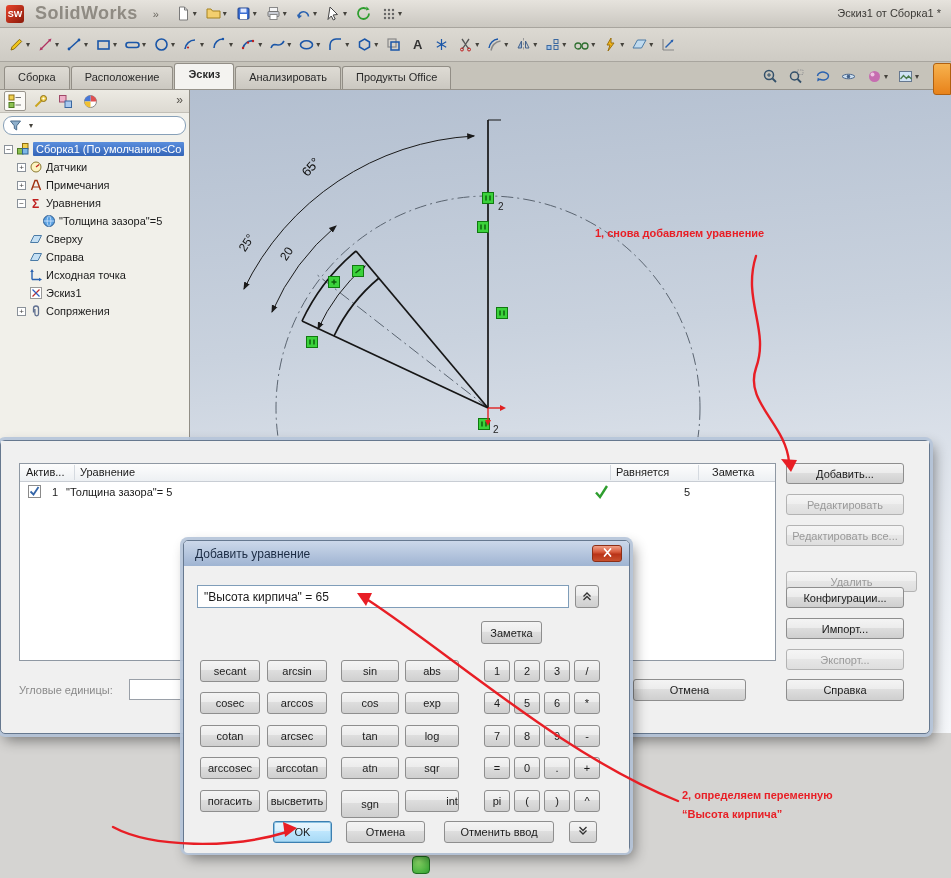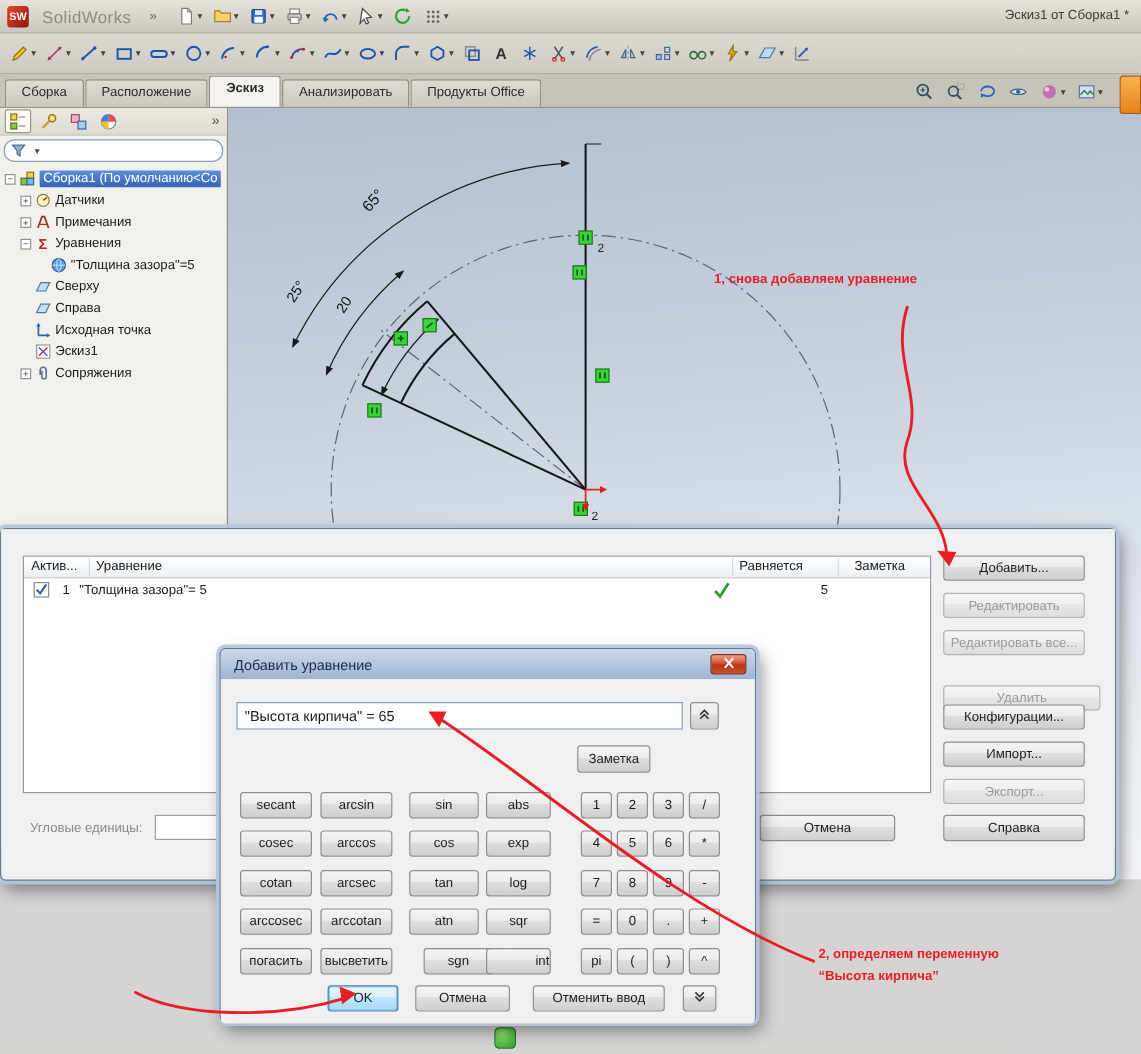--- a/index.html
+++ b/index.html
@@ -4,21 +4,21 @@
 <style>
   *{margin:0;padding:0;box-sizing:border-box}
   html,body{width:951px;height:878px;overflow:hidden}
   body{font-family:"Liberation Sans",sans-serif;font-size:11px;color:#1a1a1a;background:#d5d4d2;position:relative}
   .screen{position:absolute;left:0;top:0;width:951px;height:878px;overflow:hidden}
 
   
   .titlebar{position:absolute;left:0;top:0;width:951px;height:28px;background:linear-gradient(#e6e3dd,#cac7c0);border-bottom:1px solid #a8a59e;display:flex;align-items:center;padding:0 6px;gap:3px}
   .sw-logo{display:flex;align-items:center;gap:11px;margin-right:6px}
   .sw-mark{width:18px;height:18px;background:linear-gradient(135deg,#e8432a,#8a1a0a);border-radius:3px;color:#fff;font-weight:bold;font-size:9px;display:flex;align-items:center;justify-content:center}
-  .sw-name{font-size:14px;font-weight:normal;color:#8f8b83;letter-spacing:.4px}
+  .sw-name{font-size:18px;font-weight:bold;color:#8f8b83;letter-spacing:.4px}
   .chev{color:#6a675f;font-size:11px;padding:0 4px}
   .tb-icons{display:flex;align-items:center;gap:2px}
   .tb-btn{display:inline-flex;align-items:center;height:24px;padding:0 2px;border:1px solid transparent;border-radius:2px}
   .caret{font-size:8px;color:#44423c;margin-left:1px}
   .doc-title{position:absolute;right:10px;top:7px;font-size:11px;color:#3c3a36}
 
   
   .toolbar{position:absolute;left:0;top:28px;width:951px;height:34px;background:linear-gradient(#dcd9d2,#cecbc4);border-bottom:1px solid #a8a59e;display:flex;align-items:center;padding:0 5px;gap:1px}
   .tk-btn{display:inline-flex;align-items:center;height:28px;padding:0 3px;border-radius:2px}
 
@@ -75,21 +75,21 @@
 
   
   .eq-dialog{left:0;top:440px;width:930px;height:294px;z-index:10}
   .eq-dialog .dlg-body{height:268px}
   .eq-table{position:absolute;left:18px;top:22px;width:757px;height:198px;background:#fff;border:1px solid #8f98a3}
   .eq-head{position:relative;height:18px;background:linear-gradient(#fdfdfd,#edf0f3);border-bottom:1px solid #c8cdd4;font-size:11px}
   .eq-head span{position:absolute;top:2px}
   .hd-sep{position:absolute;top:1px;width:1px;height:15px;background:#d5dae0}
   .eq-row{position:relative;height:20px;font-size:11px}
   .cb{position:absolute;left:8px;top:3px;width:13px;height:13px;background:#fff;border:1px solid #8a8a8a;display:flex;align-items:center;justify-content:center}
-  .eq-units-label{position:absolute;left:24px;top:243px;color:#8a8a8a}
+  .eq-units-label{position:absolute;left:18px;top:243px;color:#8a8a8a}
   .eq-units-combo{position:absolute;left:128px;top:238px;width:118px;height:21px;background:#fff;border:1px solid #9aa0a8;display:flex;align-items:center;justify-content:flex-end;padding-right:3px}
 
   
   .add-dialog{left:183px;top:540px;width:447px;height:312px;z-index:20}
   .add-dialog .dlg-title{height:25px}
   .add-dialog .dlg-body{height:287px}
   .close-btn{position:absolute;right:7px;top:4px;width:30px;height:17px;background:linear-gradient(#f0a088,#d75a3c 40%,#b93317 55%,#c8502e);border:1px solid #8c2e16;border-radius:3px;display:flex;align-items:center;justify-content:center}
   .eq-input{position:absolute;left:13px;top:19px;width:372px;height:23px;background:#fff;border:1px solid #7f9db9;display:flex;align-items:center;padding:0 6px;font-size:12px}
 
   
@@ -790,21 +790,21 @@
           <div class="win-btn" style="left: 16px; top: 159px; width: 60px; height: 22px;">cotan</div>
           <div class="win-btn" style="left: 83px; top: 159px; width: 60px; height: 22px;">arcsec</div>
           <div class="win-btn" style="left: 157px; top: 159px; width: 58px; height: 22px;">tan</div>
           <div class="win-btn" style="left: 221px; top: 159px; width: 54px; height: 22px;">log</div>
           <div class="win-btn" style="left: 16px; top: 191px; width: 60px; height: 22px;">arccosec</div>
           <div class="win-btn" style="left: 83px; top: 191px; width: 60px; height: 22px; text-align: right;">arccotan</div>
           <div class="win-btn" style="left: 157px; top: 191px; width: 58px; height: 22px;">atn</div>
           <div class="win-btn" style="left: 221px; top: 191px; width: 54px; height: 22px;">sqr</div>
           <div class="win-btn" style="left: 16px; top: 224px; width: 60px; height: 22px;">погасить</div>
           <div class="win-btn" style="left: 83px; top: 224px; width: 60px; height: 22px;">высветить</div>
-          <div class="win-btn" style="left: 169px; top: 224px; width: 58px; height: 22px;">sgn</div>
+          <div class="win-btn" style="left: 157px; top: 224px; width: 58px; height: 28px;">sgn</div>
           <div class="win-btn" style="left: 221px; top: 224px; width: 54px; height: 22px; padding-left: 40px;">int</div>
         </div>
       <div id="num-grid">
           <div class="win-btn" style="left: 300px; top: 94px; width: 26px; height: 22px;">1</div>
           <div class="win-btn" style="left: 330px; top: 94px; width: 26px; height: 22px;">2</div>
           <div class="win-btn" style="left: 360px; top: 94px; width: 26px; height: 22px;">3</div>
           <div class="win-btn" style="left: 390px; top: 94px; width: 26px; height: 22px;">/</div>
           <div class="win-btn" style="left: 300px; top: 126px; width: 26px; height: 22px;">4</div>
           <div class="win-btn" style="left: 330px; top: 126px; width: 26px; height: 22px;">5</div>
           <div class="win-btn" style="left: 360px; top: 126px; width: 26px; height: 22px;">6</div>

